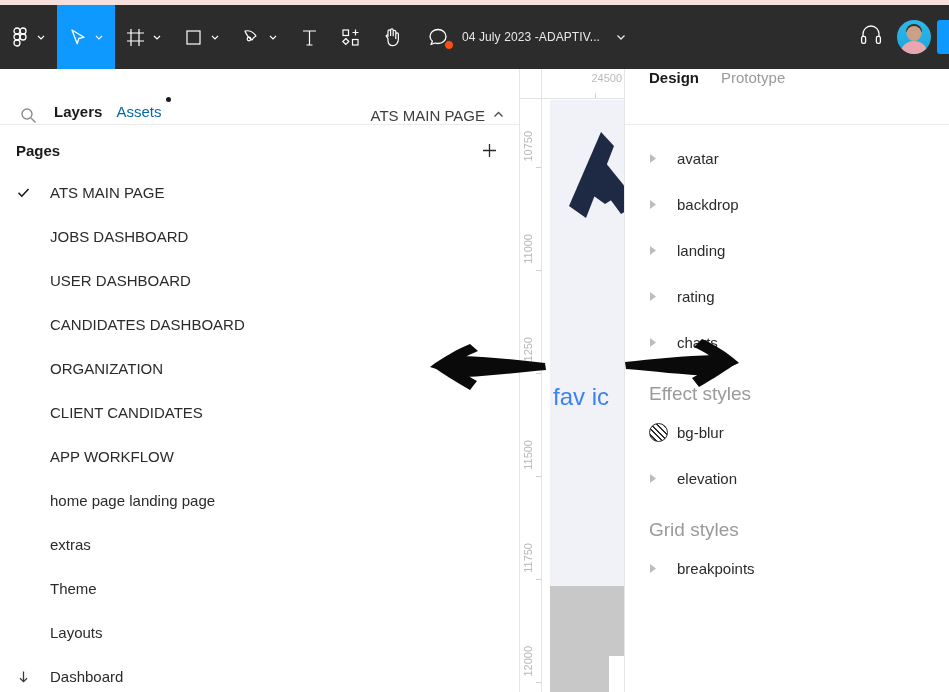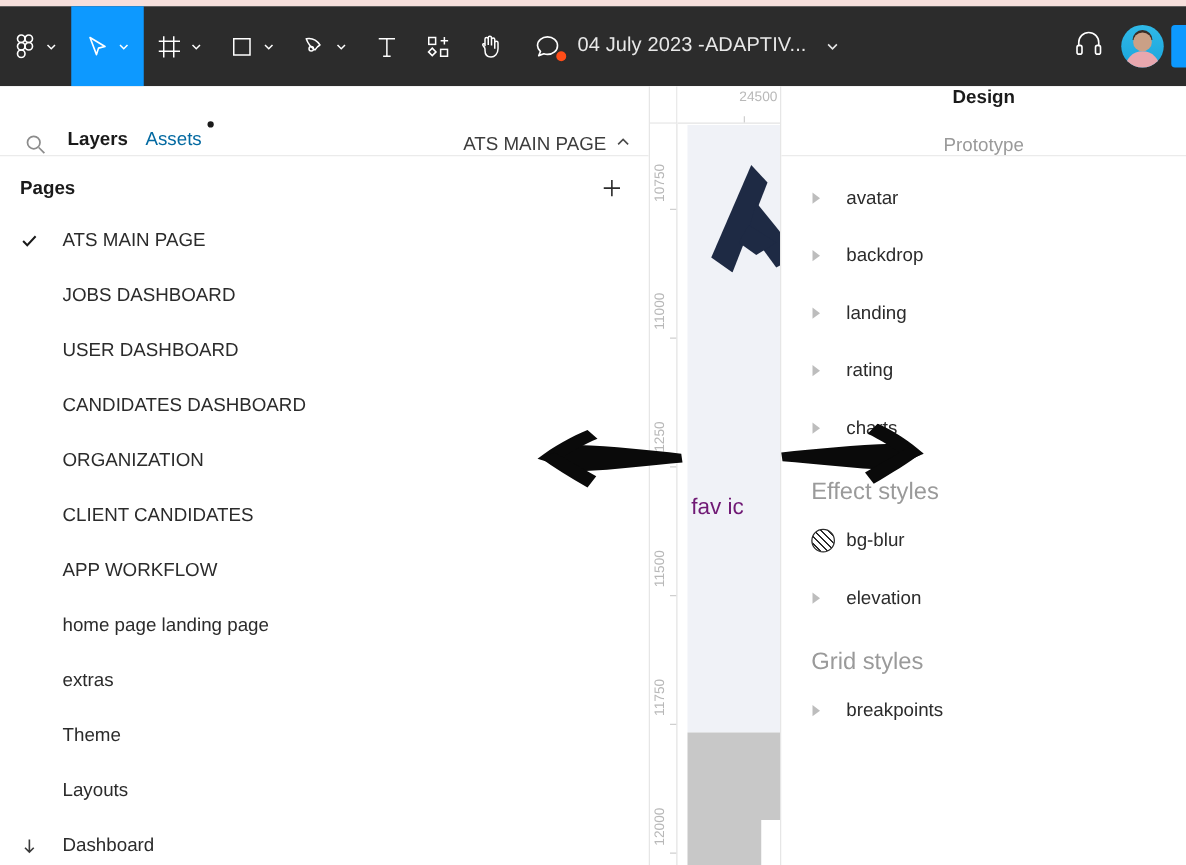--- a/index.html
+++ b/index.html
@@ -37,21 +37,21 @@
 
   .tb-spacer { flex: 1 1 auto; }
 
   .comment-wrap { position: relative; display: flex; align-items: center; padding: 0 6px 0 14px; cursor: pointer; }
   .comment-dot {
     position: absolute; top: 14px; right: 2px;
     width: 10px; height: 10px; border-radius: 50%;
     background: #ff4d18; border: 1.5px solid #2c2c2c;
   }
   .doc-title {
-    color: #e8e8e8; font-size: 16px; letter-spacing: .1px;
+    color: #e8e8e8; font-size: 12px; letter-spacing: .1px;
     white-space: nowrap; margin-left: 6px; cursor: pointer;
   }
   .title-chev { margin-left: 14px; margin-right: 8px; cursor: pointer; display:flex; }
   .headphones { padding: 0 14px; cursor: pointer; display: flex; align-items: center; }
   .avatar {
     width: 34px; height: 34px; border-radius: 50%;
     background: linear-gradient(180deg,#2fb9e8 0%, #1aa5dc 100%);
     overflow: hidden; position: relative; margin-right: 6px; cursor: pointer;
     flex: none;
   }
@@ -157,32 +157,32 @@
   .frame-gray {
     position: absolute; left: 7px; top: 486px; width: 100px; height: 136px;
     background: #c8c8c8;
   }
   .frame-white-box {
     position: absolute; left: 66px; top: 556px; width: 40px; height: 70px;
     background: #ffffff;
   }
   .logo-mark { position: absolute; left: 18px; top: 32px; }
   .favic-text {
-    position: absolute; left: 10px; top: 295px;
-    font-size: 18px; color: #701a75; white-space: nowrap;
+    position: absolute; left: 10px; top: 283px;
+    font-size: 24px; color: #3b82f6; white-space: nowrap;
   }
 
   
   .right-panel {
     position: absolute; left: 624px; top: 69px; width: 325px; height: 623px;
     background: #ffffff; border-left: 1px solid #e6e6e6; overflow: hidden;
   }
   .rp-header {
-    height: 56px; display: flex; align-items: center; gap: 22px;
-    padding: 0 24px; border-bottom: 1px solid #ebebeb; flex-direction: column;
+    height: 56px; display: flex; align-items: flex-start; gap: 22px;
+    padding: 0 24px; border-bottom: 1px solid #ebebeb;
   }
   .rp-tab { font-size: 15px; color: #9a9a9a; cursor: pointer; }
   .rp-tab.active { color: #1a1a1a; font-weight: bold; }
 
   .style-list { padding-top: 10px; }
   .style-row {
     display: flex; align-items: center; height: 46px;
     padding-left: 24px; font-size: 15px; color: #2b2b2b; cursor: pointer;
   }
   .tri {

